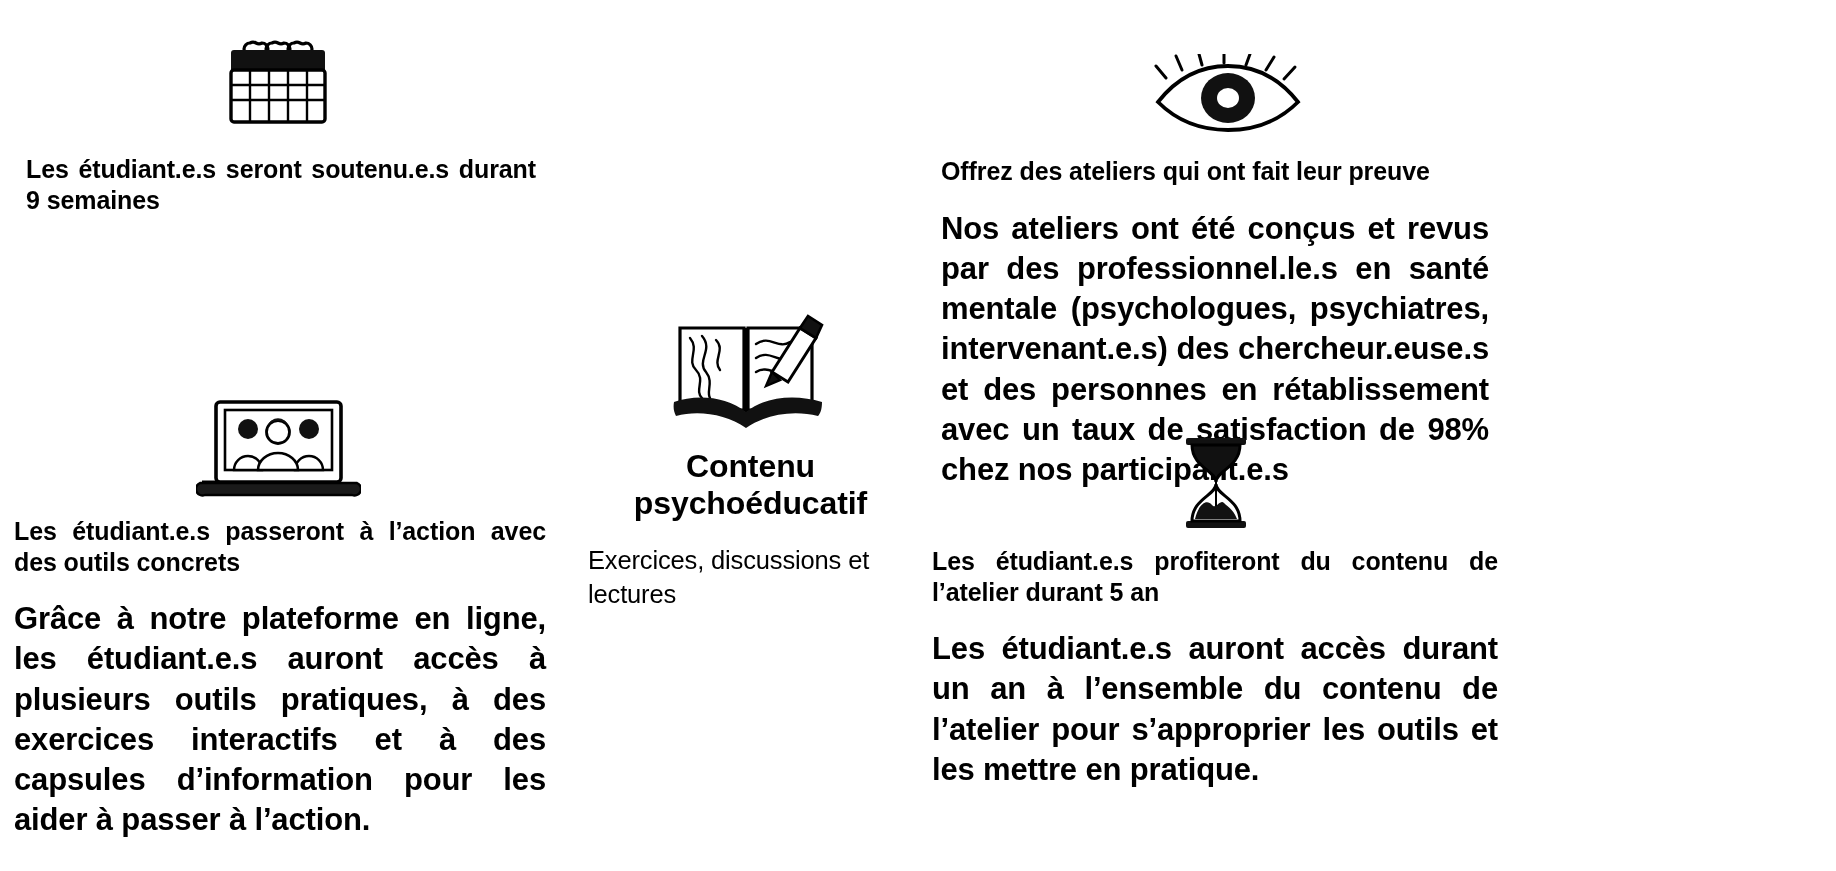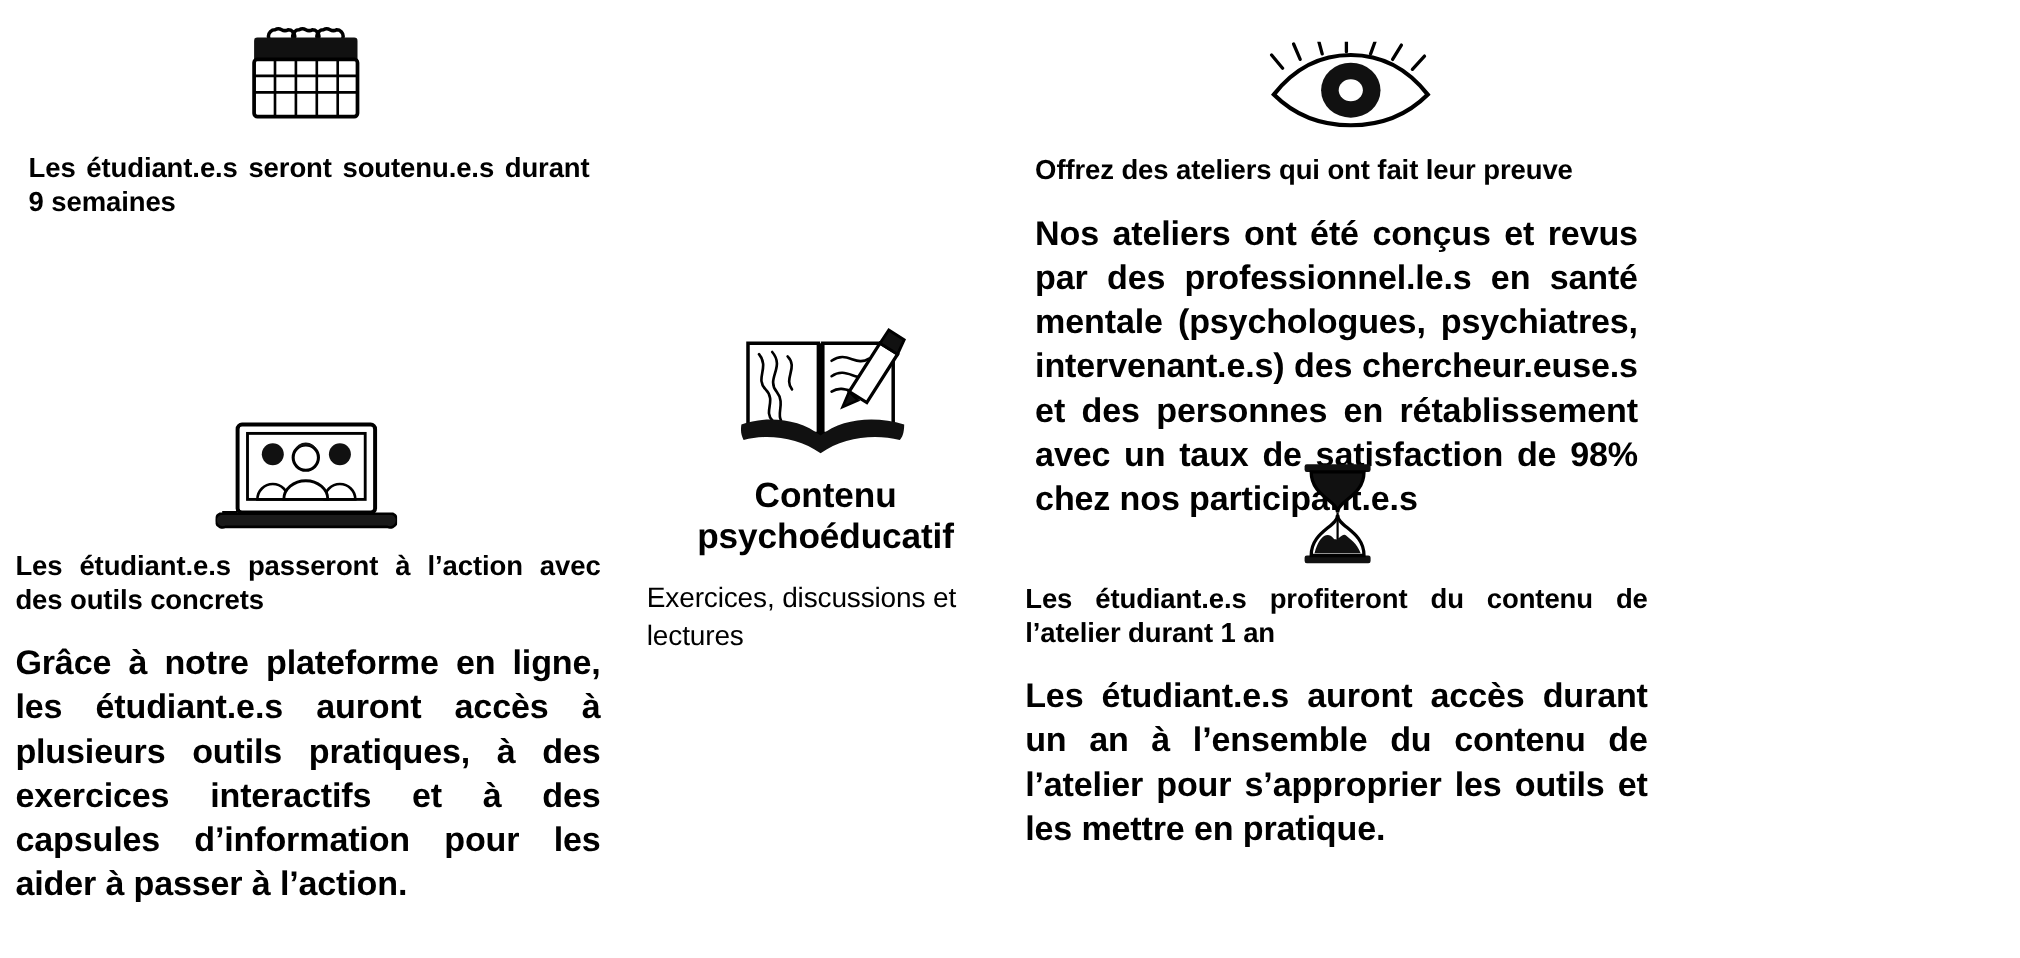--- a/index.html
+++ b/index.html
@@ -13,20 +13,21 @@
     font-family: "Liberation Sans", sans-serif;
     color: #000000;
     overflow: hidden;
     position: relative;
   }
 
   .canvas {
     position: relative;
     width: 1836px;
     height: 656px;
+    margin-top: 16px;
   }
 
   
   .heading {
     font-weight: bold;
     font-size: 25px;
     line-height: 1.22;
     letter-spacing: -0.1px;
     text-align: justify;
     text-align-last: left;
@@ -209,18 +210,18 @@
       <path d="M12 9 c0 22 24 26 24 37 c0 -11 24 -15 24 -37 z" fill="#111" stroke="#000" stroke-width="3"></path>
       <path d="M12 85 c0 -22 24 -26 24 -37 c0 11 24 15 24 37 z" fill="#fff" stroke="#000" stroke-width="3"></path>
 
       <path d="M15 83 c4 -16 12 -20 17 -14 c4 5 8 -6 12 -2 c4 4 9 6 13 16 z" fill="#111"></path>
 
       <line x1="36" y1="46" x2="36" y2="70" stroke="#000" stroke-width="2"></line>
     </svg>
   </div>
 
   <div class="block" id="block-year">
-    <div class="heading">Les étudiant.e.s profiteront du contenu de l’atelier durant 1 an</div>
+    <div class="heading">Les étudiant.e.s profiteront du contenu de l’atelier durant 5 an</div>
     <div class="gap"></div>
     <div class="body">Les étudiant.e.s auront accès durant un an à l’ensemble du contenu de l’atelier pour s’approprier les outils et les mettre en pratique.</div>
   </div>
 
 </div>
 
 </body></html>

